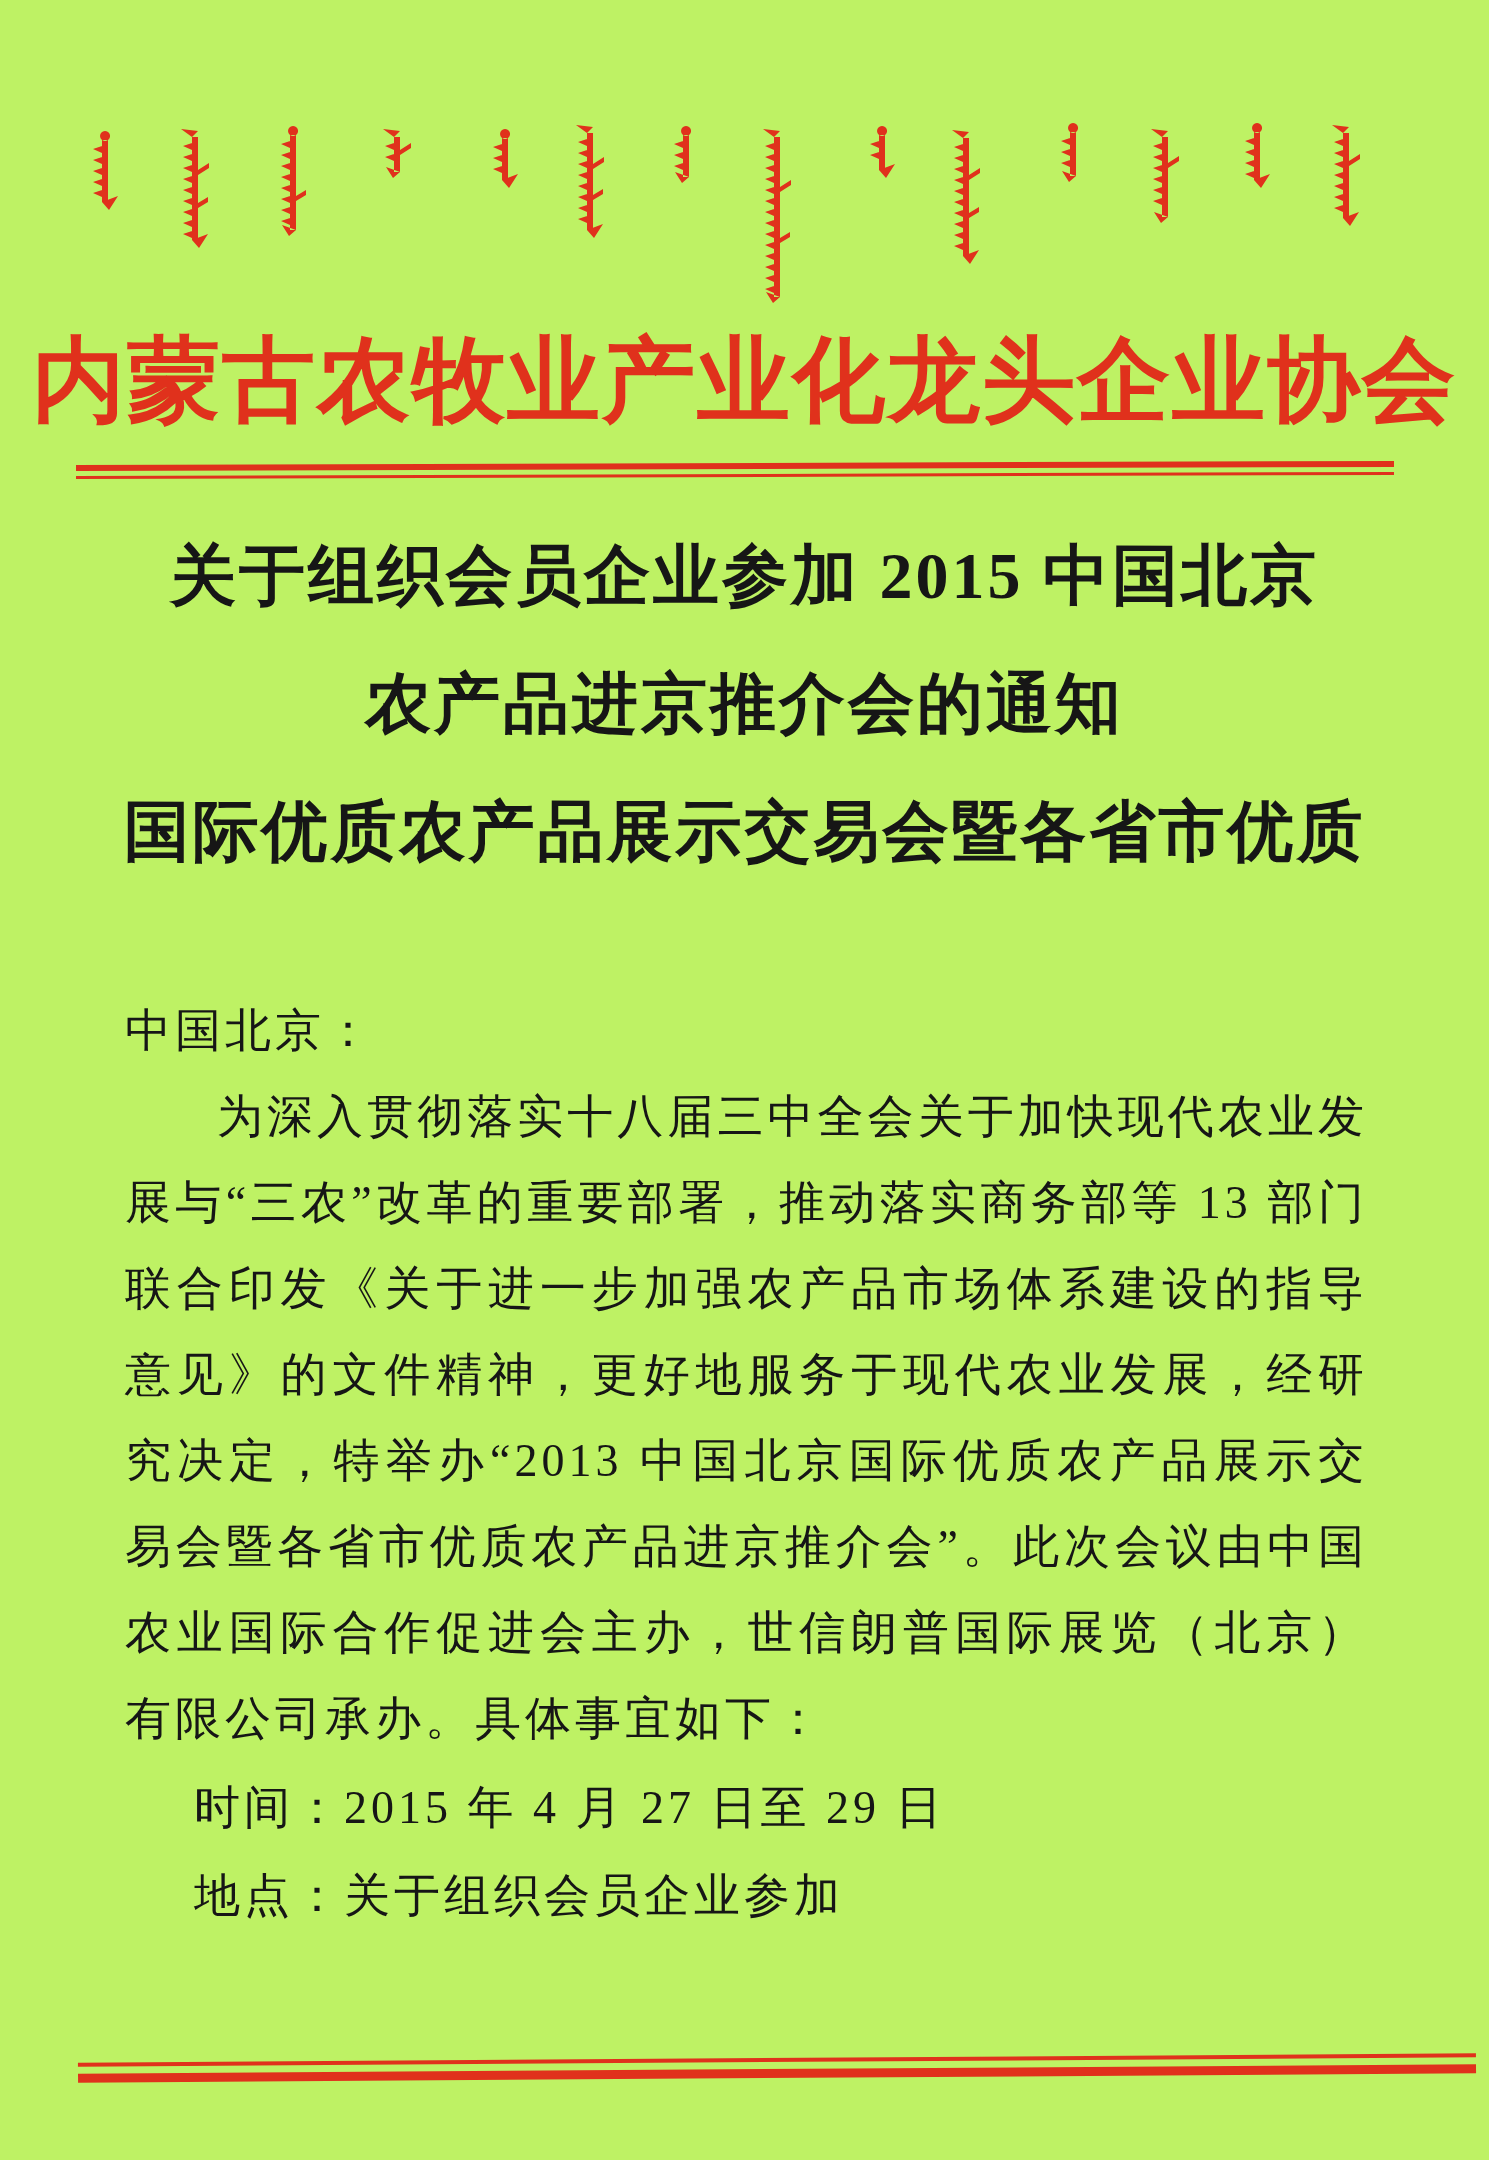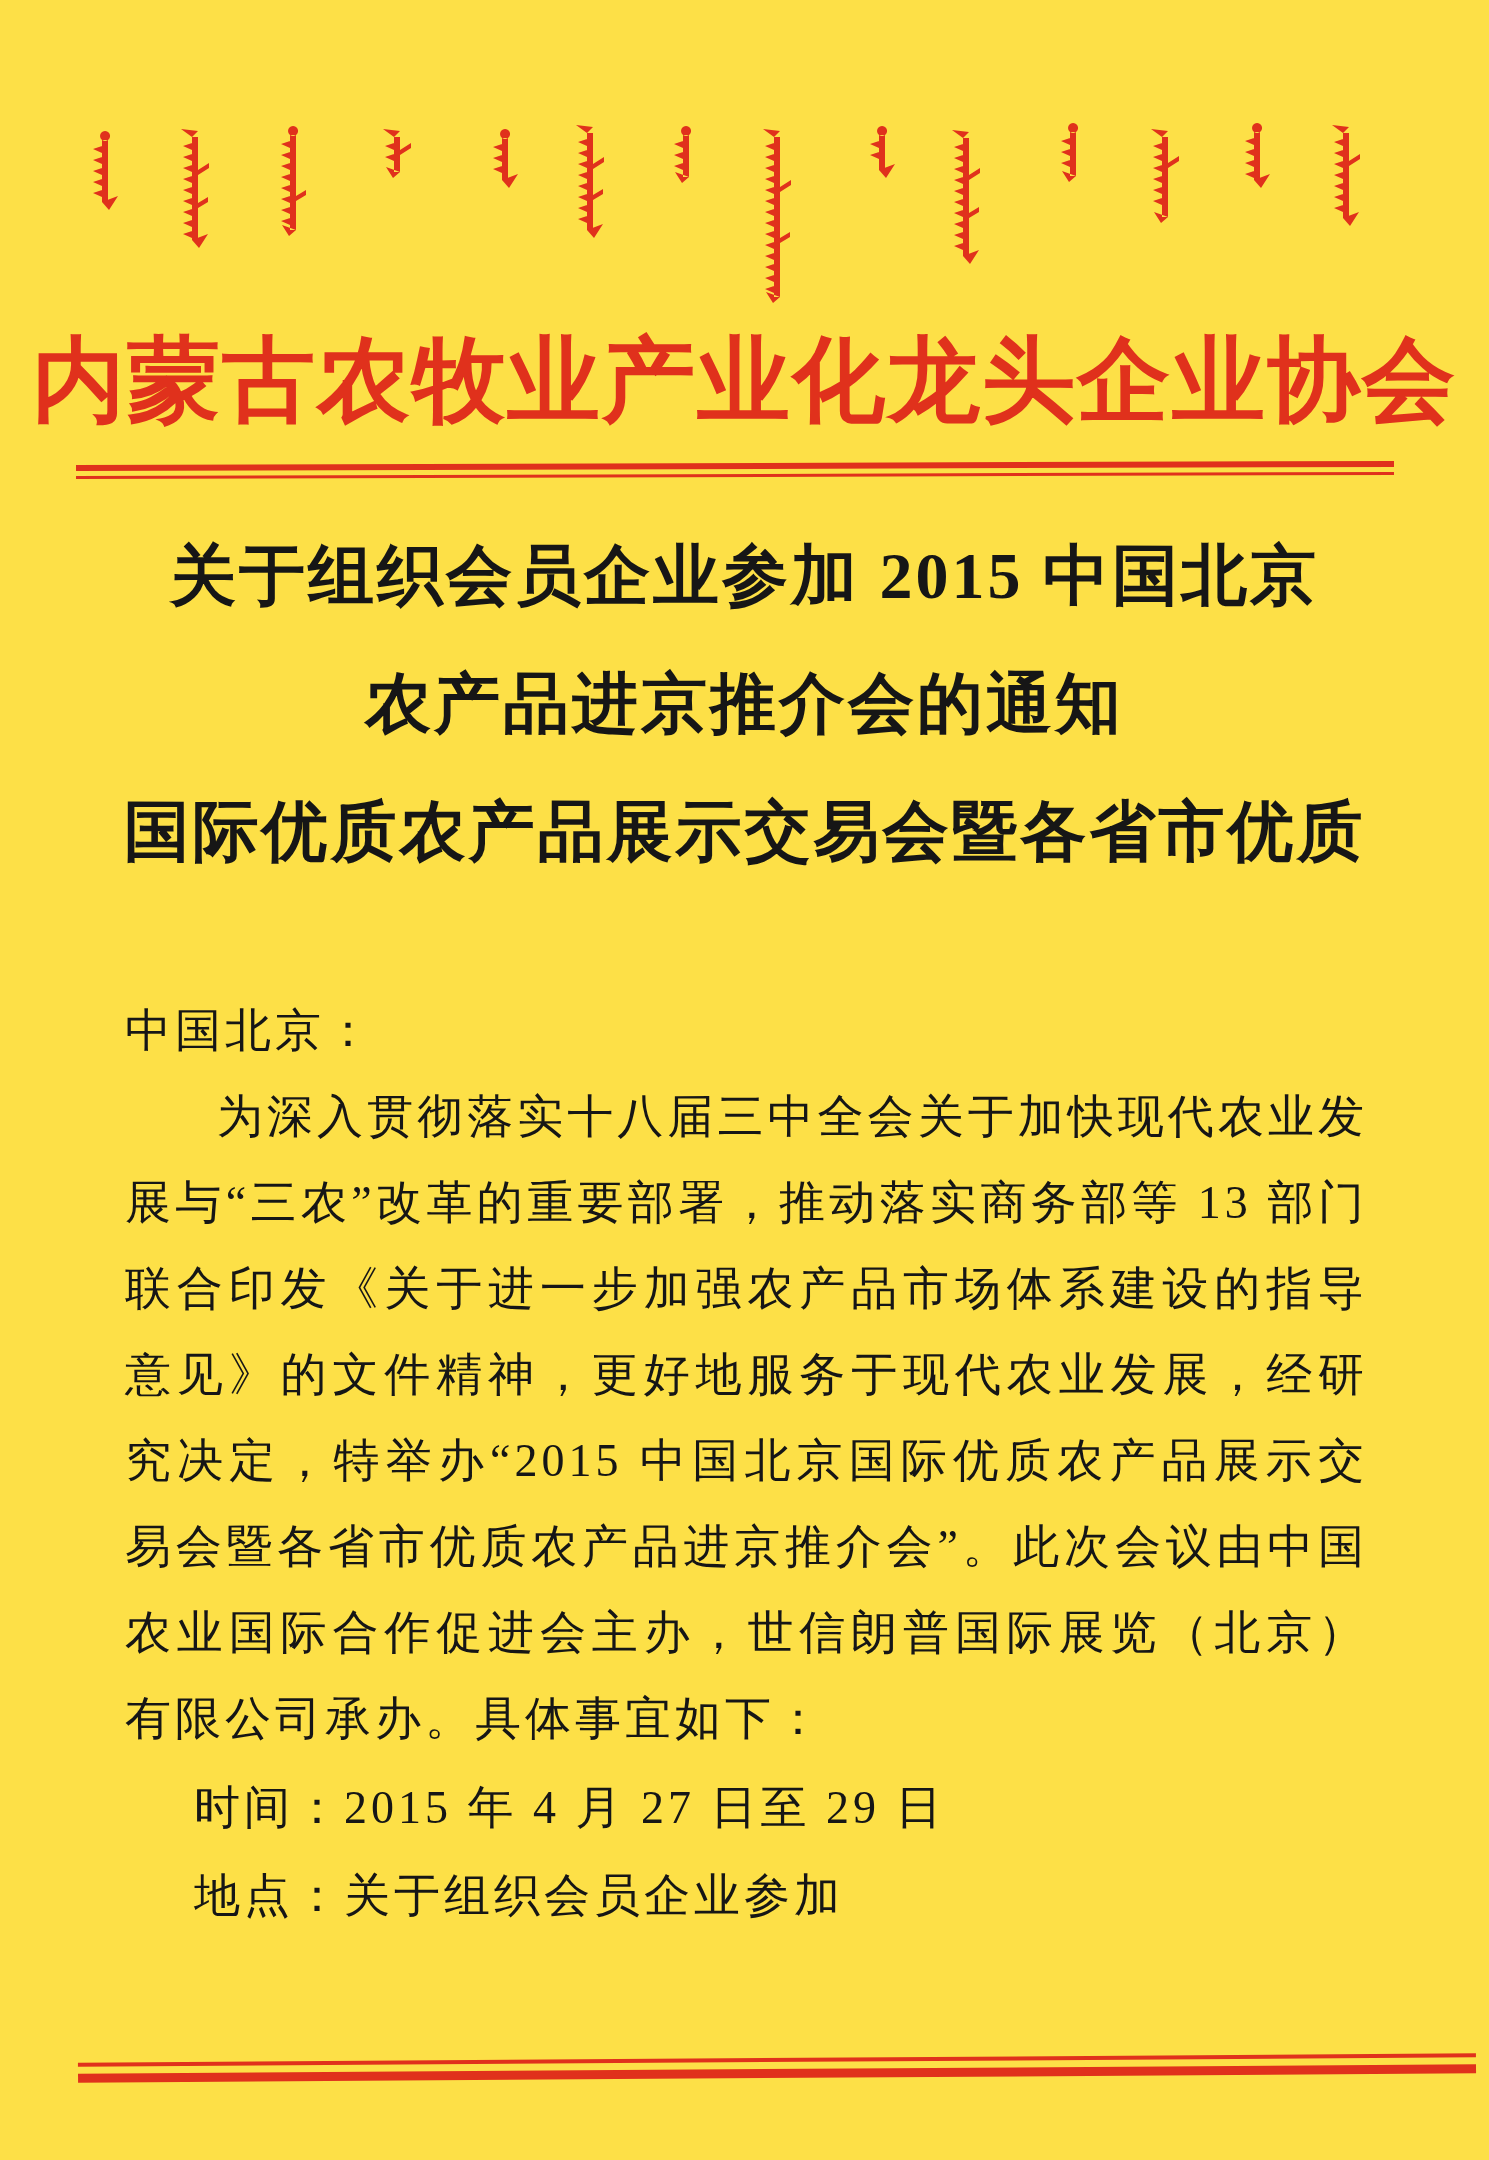--- a/index.html
+++ b/index.html
@@ -4,21 +4,21 @@
 <style>
   :root{
     --red:#e0311c;
     --ink:#161616;
   }
   html,body{margin:0;padding:0;background:#9a9a9a;}
   .page{
     position:relative;
     width:1489px;height:2160px;
     margin:0 auto;
-    background:#fde047;
+    background:#bef264;
     font-family:"Liberation Serif","DejaVu Serif",serif;
     overflow:hidden;
   }
   
   .mongolian{
     position:absolute;left:0;top:0;width:1489px;height:320px;
   }
   .mongolian svg{position:absolute;display:block;}
 
   
@@ -142,21 +142,21 @@
   </div>
 
   <div class="doc-title">
     <div>关于组织会员企业参加 2015 中国北京</div>
     <div>农产品进京推介会的通知</div>
     <div>国际优质农产品展示交易会暨各省市优质</div>
   </div>
 
   <p class="salutation">中国北京：</p>
 
-  <p class="paragraph">为深入贯彻落实十八届三中全会关于加快现代农业发展与“三农”改革的重要部署，推动落实商务部等 13 部门联合印发《关于进一步加强农产品市场体系建设的指导意见》的文件精神，更好地服务于现代农业发展，经研究决定，特举办“2015 中国北京国际优质农产品展示交易会暨各省市优质农产品进京推介会”。此次会议由中国农业国际合作促进会主办，世信朗普国际展览（北京）有限公司承办。具体事宜如下：</p>
+  <p class="paragraph">为深入贯彻落实十八届三中全会关于加快现代农业发展与“三农”改革的重要部署，推动落实商务部等 13 部门联合印发《关于进一步加强农产品市场体系建设的指导意见》的文件精神，更好地服务于现代农业发展，经研究决定，特举办“2013 中国北京国际优质农产品展示交易会暨各省市优质农产品进京推介会”。此次会议由中国农业国际合作促进会主办，世信朗普国际展览（北京）有限公司承办。具体事宜如下：</p>
 
   <div class="details">
     <p><span>时间：</span><span>2015 年 4 月 27 日至 29 日</span></p>
     <p><span>地点：</span><span>关于组织会员企业参加</span></p>
   </div>
 
   <div class="rule-bottom">
     <div class="bar-thin"></div>
     <div class="bar-thick"></div>
   </div>

